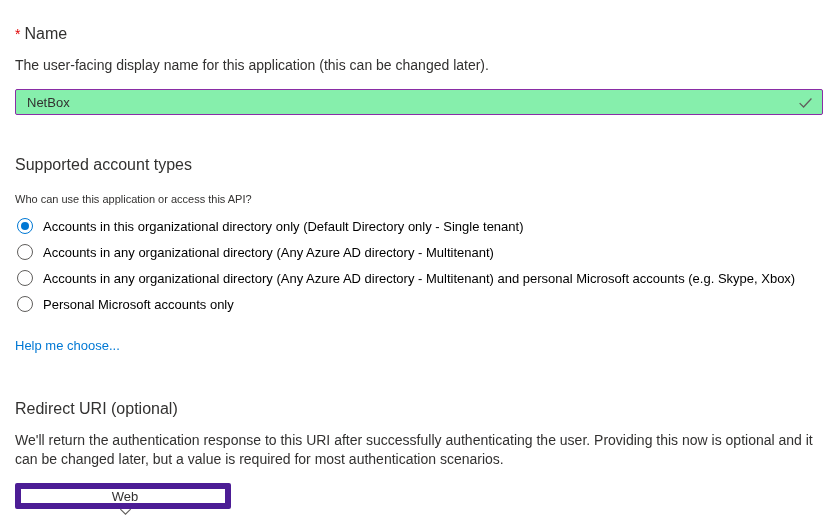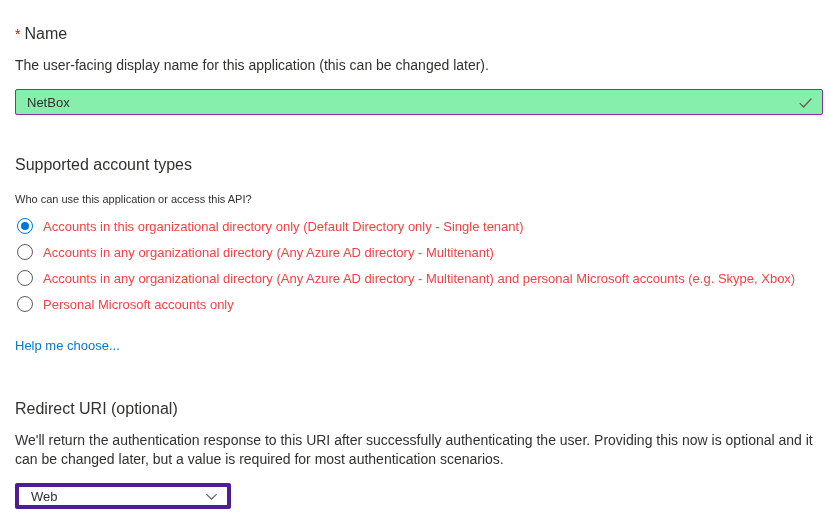--- a/index.html
+++ b/index.html
@@ -60,45 +60,46 @@
     margin-left: 2px;
     display: flex; align-items: center; justify-content: center;
   }
   .radio-row.selected .radio-circle { border-color: #0078d4; border-width: 1.5px; }
   .radio-row.selected .radio-circle::after {
     content: "";
     width: 8px; height: 8px;
     border-radius: 50%;
     background: #0078d4;
   }
-  .radio-label { margin-left: 10px; font-size: 13px; color: #ef4444; white-space: nowrap; }
+  .radio-label { margin-left: 10px; font-size: 13px; color: #000000; white-space: nowrap; }
 
   .help-link {
     display: inline-block;
     margin-top: 21px;
     font-size: 13px;
     color: #0078d4;
     text-decoration: none;
     cursor: pointer;
   }
 
   .section-redirect { margin-top: 45px; }
   .redirect-desc { margin-top: 12px; width: 800px; }
 
   .uri-row { margin-top: 14px; display: flex; align-items: center; }
   .select-box {
     width: 216px;
     height: 26px;
-    border: 4px solid #4c1d95;
+    border: 6px solid #4c1d95;
     border-radius: 2px;
     display: flex;
     align-items: center;
     padding: 0 8px 0 12px;
     cursor: pointer;
     background: #fff;
+    flex-direction: column;
   }
   .select-box .value { font-size: 13px; flex: 1; }
   .uri-input { margin-top: 0; margin-left: 12px; width: 422px; }
 </style>
 </head>
 <body>
 
 <div class="page">
 
   <div>

